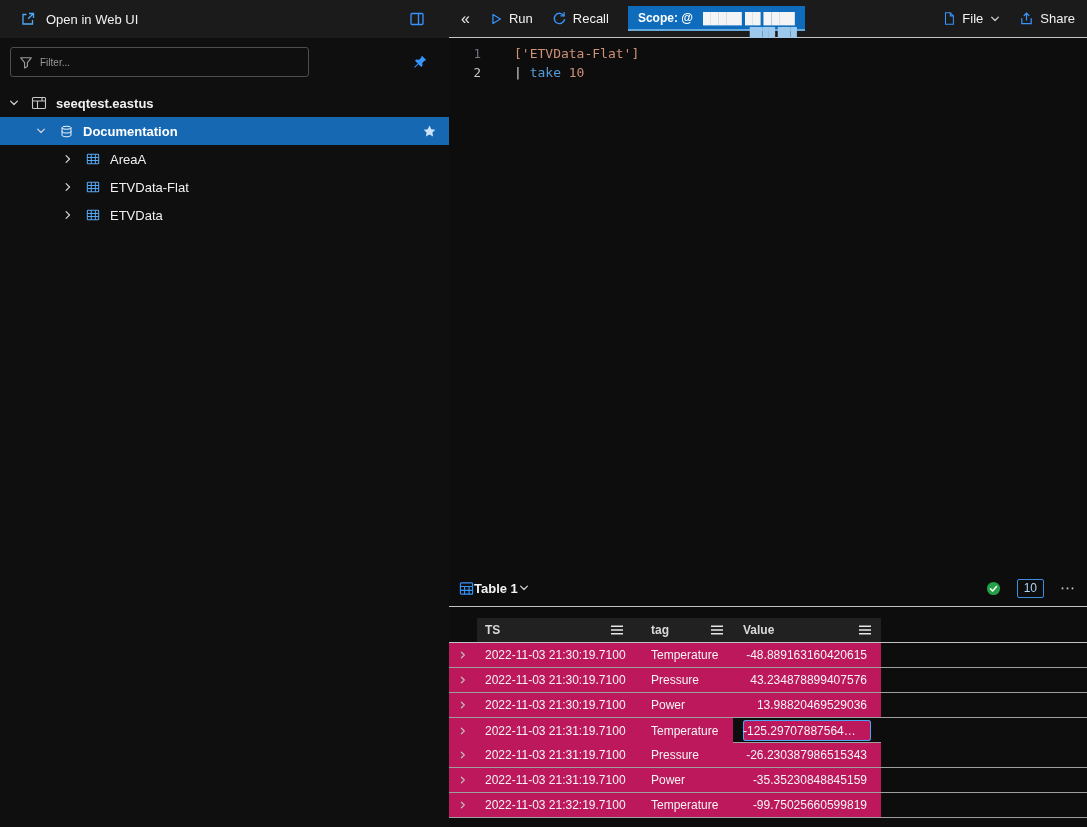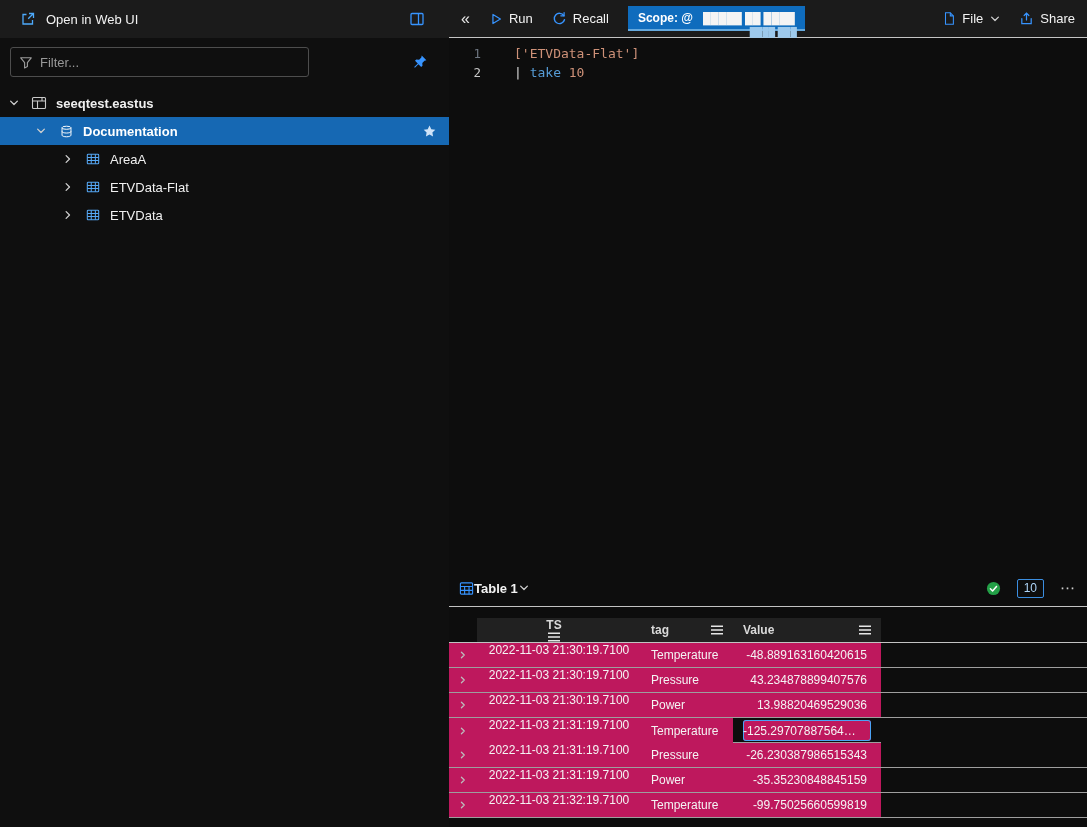--- a/index.html
+++ b/index.html
@@ -11,21 +11,21 @@
 
   
   .left { width:449px; flex:none; display:flex; flex-direction:column; background:#0f0f0f; }
   .left-topbar { height:38px; flex:none; background:#1b1b1b; display:flex; align-items:center;
     justify-content:space-between; padding:0 24px 0 20px; }
   .open-webui { display:flex; align-items:center; gap:10px; font-size:13px; color:#f2f2f2; cursor:pointer; }
   .filter-row { display:flex; align-items:center; padding:9px 0 4px 10px; }
   .filter-box { width:299px; height:30px; border:1px solid #4d4d4d; border-radius:3px;
     display:flex; align-items:center; gap:7px; padding:0 8px; }
   .filter-box input { flex:1; background:transparent; border:0; outline:0; color:#d6d6d6;
-    font-size:13px; font-family:inherit; }
+    font-size:10px; font-family:inherit; }
   .filter-box input::placeholder { color:#989898; }
   .pin-wrap { margin-left:auto; margin-right:21px; cursor:pointer; }
   .tree { margin-top:8px; }
   .tree-row { height:28px; display:flex; align-items:center; gap:8px; font-size:13px; color:#f0f0f0; cursor:pointer; }
   .tree-row.root .tlabel { font-weight:bold; }
   .tree-row.selected { background:#1668b3; }
   .tree-row.selected .tlabel { font-weight:bold; color:#ffffff; }
   .chev { width:16px; display:flex; justify-content:center; flex:none; }
   .ticon { width:18px; display:flex; justify-content:center; flex:none; }
   .star { margin-left:auto; margin-right:12px; display:flex; }
@@ -64,21 +64,21 @@
     padding:0 6px; line-height:17px; cursor:pointer; }
   .dots { color:#d0d0d0; font-size:15px; cursor:pointer; }
 
   .grid { margin-top:11px; }
   .grid-row { display:grid; grid-template-columns:28px 156px 100px 148px 1fr; height:25px;
     border-bottom:1px solid rgba(255,255,255,0.6); font-size:12px; }
   .cell { display:flex; align-items:center; min-width:0; }
   .grid-header { border-bottom:1px solid rgba(255,255,255,0.75); }
   .hcell { background:#212121; justify-content:space-between; padding-right:10px;
     color:#d9d9d9; font-weight:bold; cursor:pointer; }
-  .c1 { padding-left:8px;flex-direction:column; }
+  .c1 { padding-left:8px; }
   .c2 { padding-left:18px; }
   .c3 { padding-left:10px; }
   .body-row .cell { background:#be185d; }
   .body-row .c-fill { background:#0d0d0d; }
   .grid-header .c-chev, .grid-header .c-fill { background:transparent; }
   .body-row .c-chev { justify-content:center; cursor:pointer; }
   .body-row .c3 { justify-content:flex-end; padding-right:14px; padding-left:0; }
   .cell.sel { box-shadow:inset 0 0 0 1px #4aa3f5; border-radius:3px; margin:2px 10px; height:21px; }
   .body-row .c3.sel { padding-right:12px; }
   .cval { white-space:nowrap; overflow:hidden; text-overflow:ellipsis; color:#f4f4f4; }

